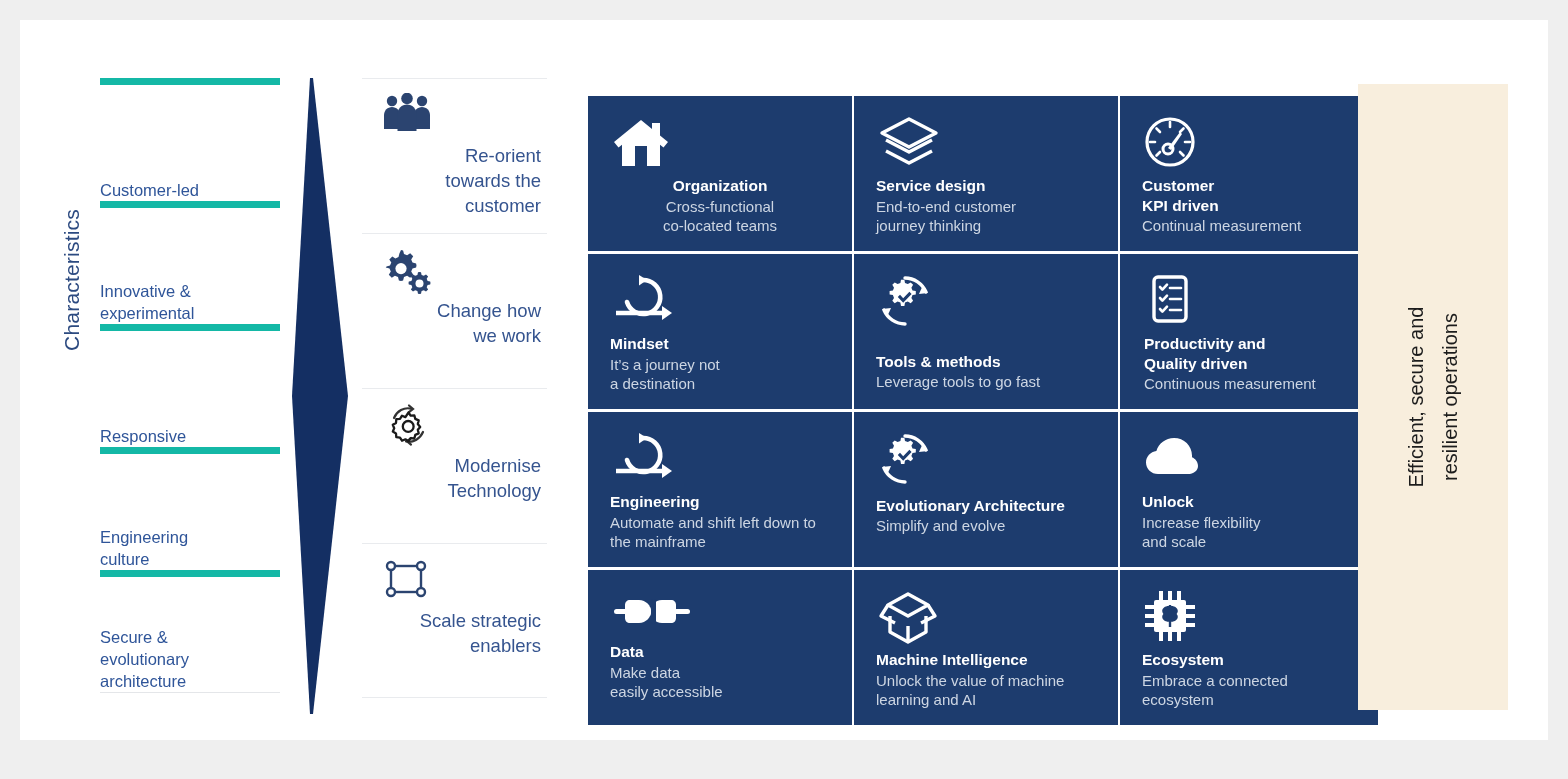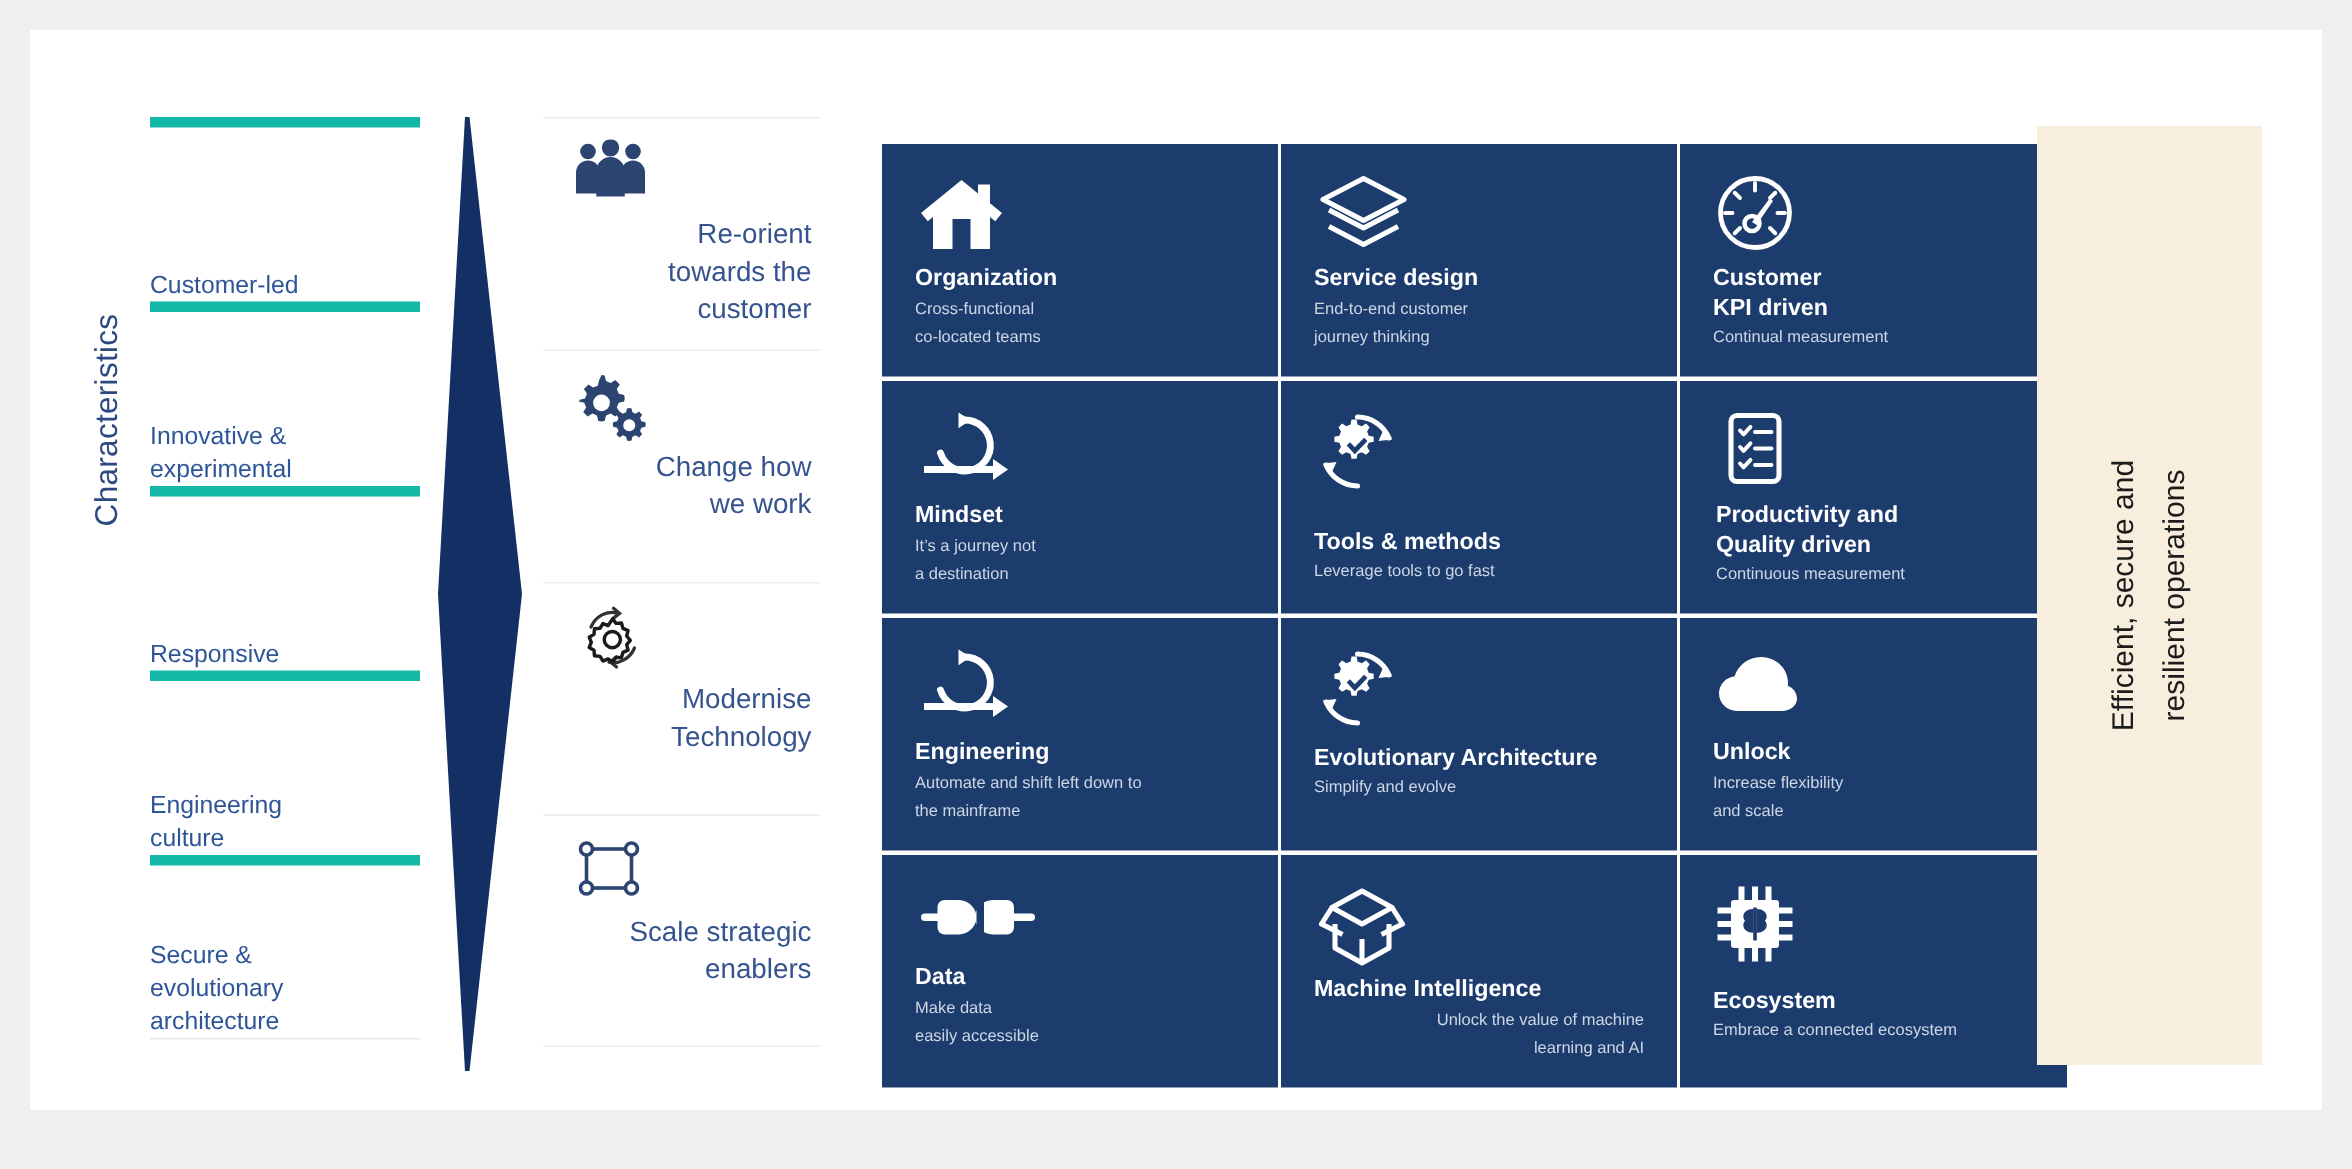--- a/index.html
+++ b/index.html
@@ -120,21 +120,21 @@
   .card-icon svg { display: block; }
   .card-spacer { flex: 1 1 auto; }
   .card-title {
     font-size: 15.5px;
     font-weight: bold;
     line-height: 19.5px;
     color: #ffffff;
     margin-bottom: 1px;
   }
   .card-sub {
-    font-size: 11px;
+    font-size: 15px;
     line-height: 19px;
     color: #cdd6e3;
   }
   .card-bottompad { height: 8px; }
 
   
   #cream {
     position: absolute;
     left: 1338px;
     top: 64px;
@@ -257,21 +257,21 @@
         </svg>
       </div>
       <div class="pillar-text" style="white-space: pre-line;">Scale strategic
 enablers</div>
     </div>
 
   </div>
 
   <div id="grid">
 
-    <div class="card" style="left:40px;  top:18px;  width:264px; height:155px;">
+    <div class="card" style="left:40px;  top:18px;  width:264px; height:155px;text-align:center;">
       <div class="card-icon">
         <svg width="62" height="56" viewBox="0 0 62 56">
           <path d="M4 28L31 6l11 9V9h8v12.5L58 28l-4.5 5.5L50 30.7V52H12V30.7L8.5 33.5z" fill="#ffffff"></path>
           <rect x="25" y="32" width="12" height="20" fill="#1d3c6e"></rect>
         </svg>
       </div>
       <div class="card-title">Organization</div>
       <div class="card-sub" style="white-space: pre-line;">Cross-functional
 co-located teams</div>
       <div class="card-spacer"></div>
@@ -440,21 +440,21 @@
             <path d="M32 6L52 17 32 28 12 17z"></path>
             <path d="M12 17L5 28l14 7"></path>
             <path d="M52 17l7 11-14 7"></path>
             <path d="M14 28v16l18 10 18-10V28"></path>
             <path d="M32 38v16"></path>
           </g>
         </svg>
       </div>
       <div class="card-spacer"></div>
       <div class="card-title">Machine Intelligence</div>
-      <div class="card-sub" style="white-space: pre-line; text-align: right;">Unlock the value of machine
+      <div class="card-sub" style="white-space: pre-line;">Unlock the value of machine
 learning and AI</div>
       <div class="card-bottompad"></div>
     </div>
 
     <div class="card" style="left:572px; top:492px; width:258px; height:155px;">
       <div class="card-icon">
         <svg width="56" height="58" viewBox="0 0 56 58">
           <g fill="#ffffff">
             <rect x="12" y="12" width="32" height="32" rx="2"></rect>
             <g>

